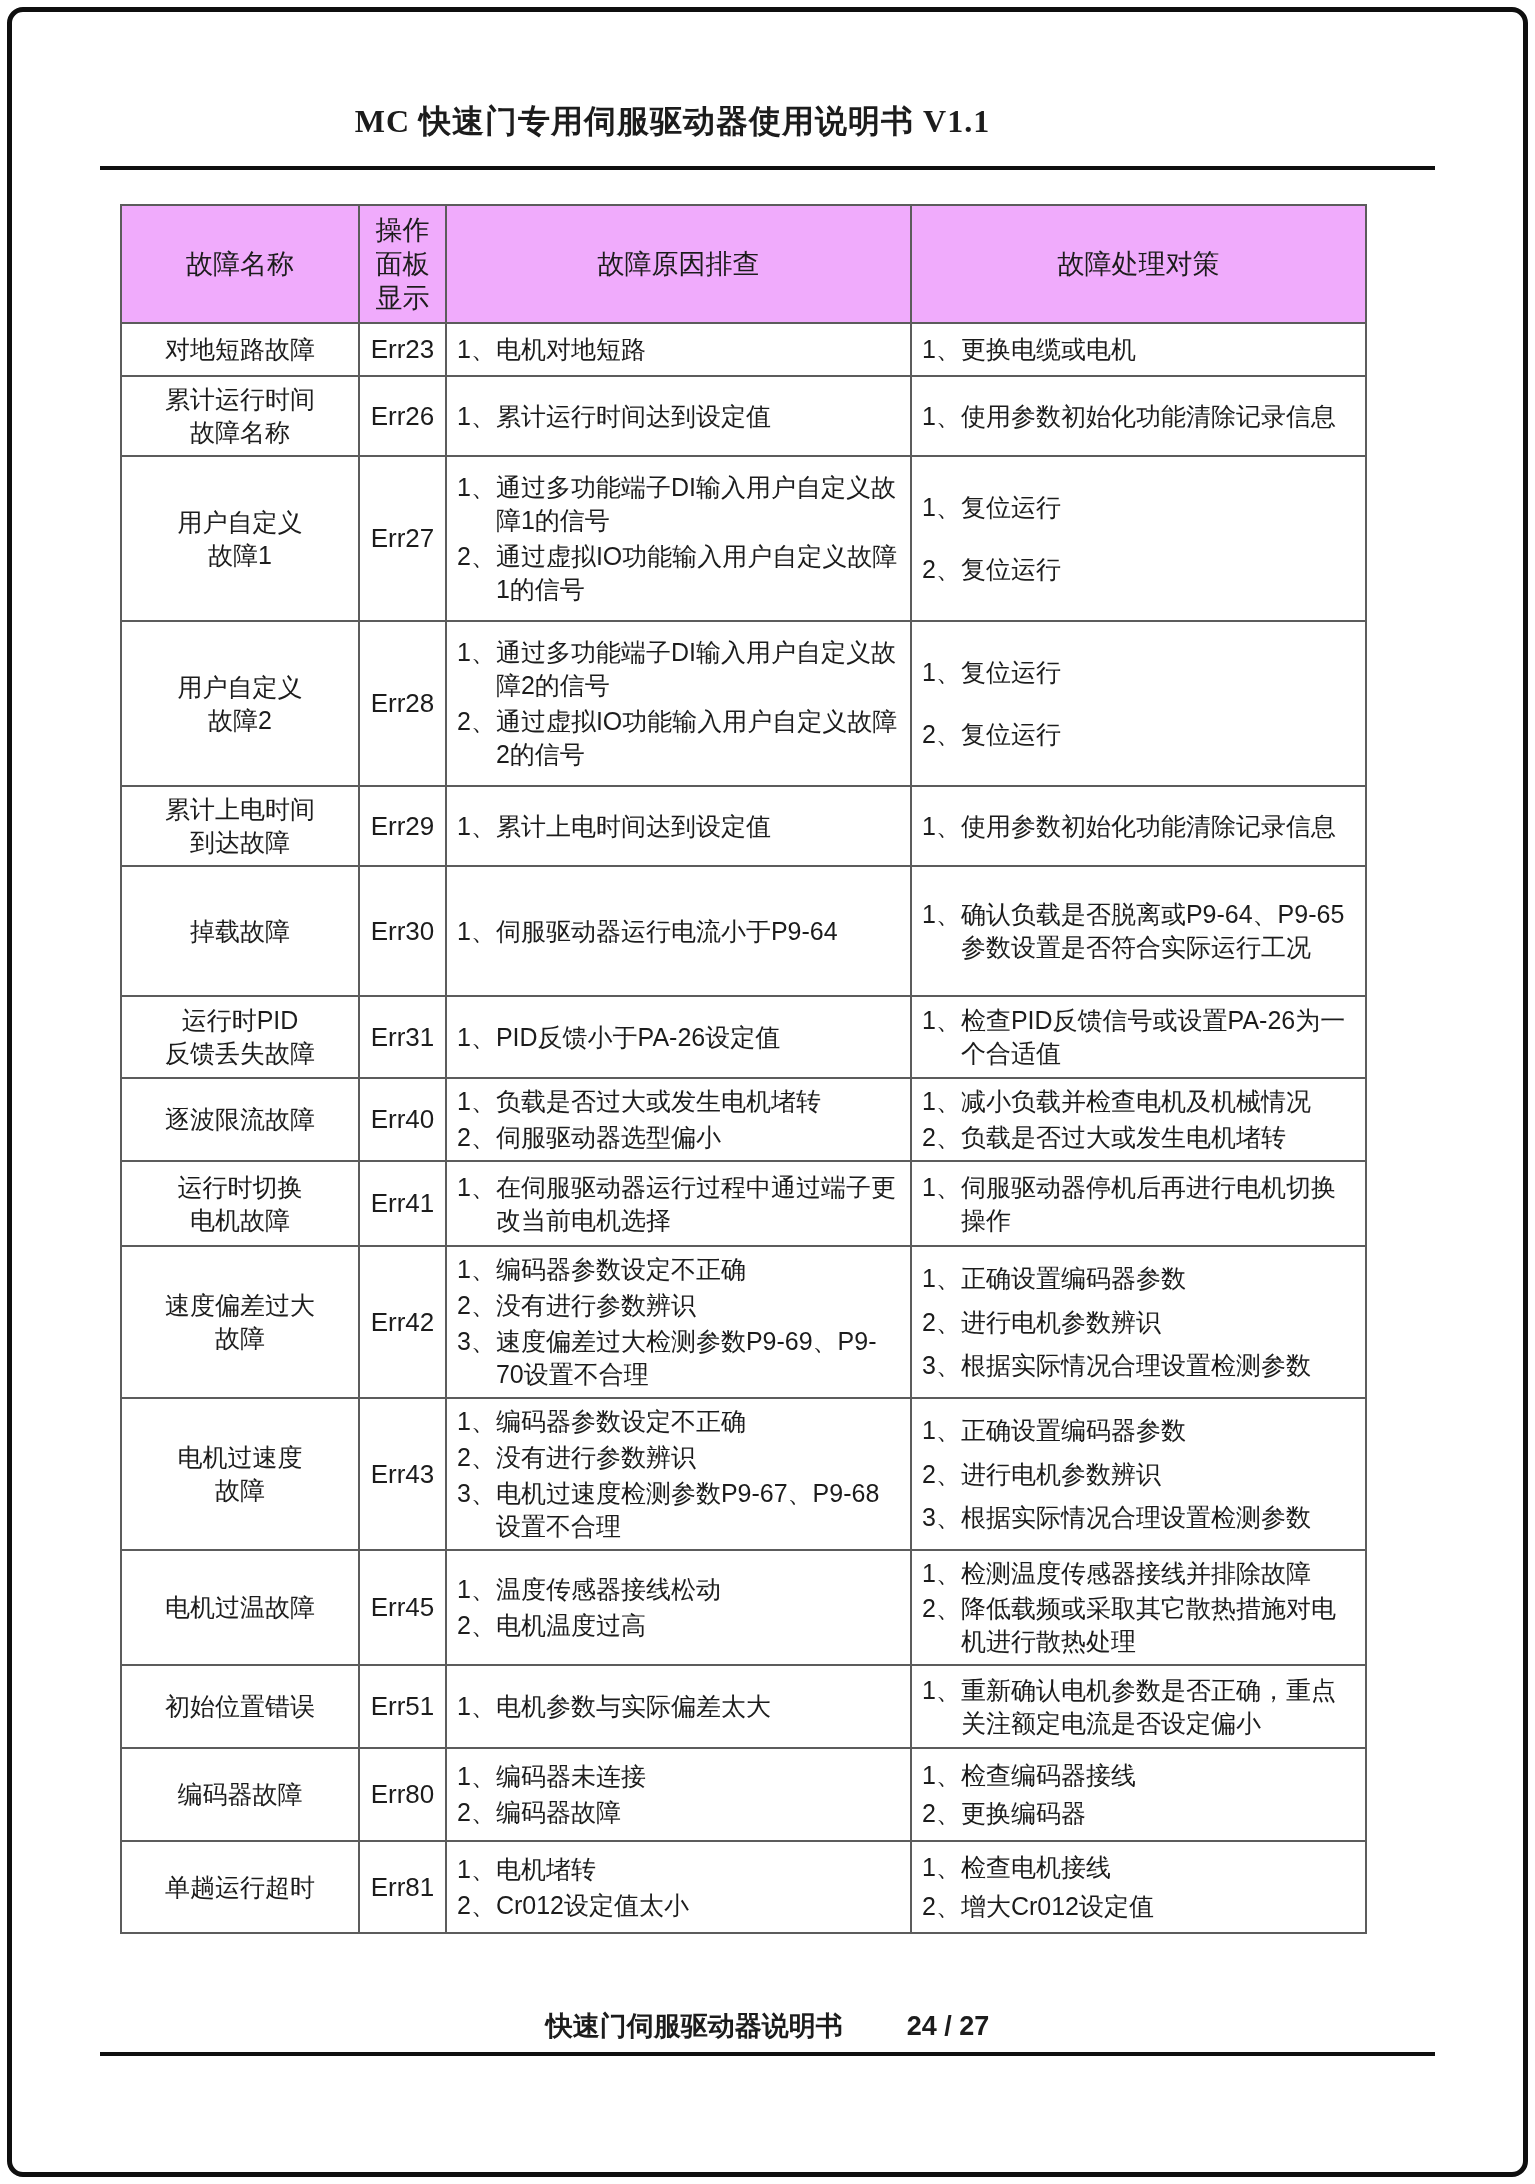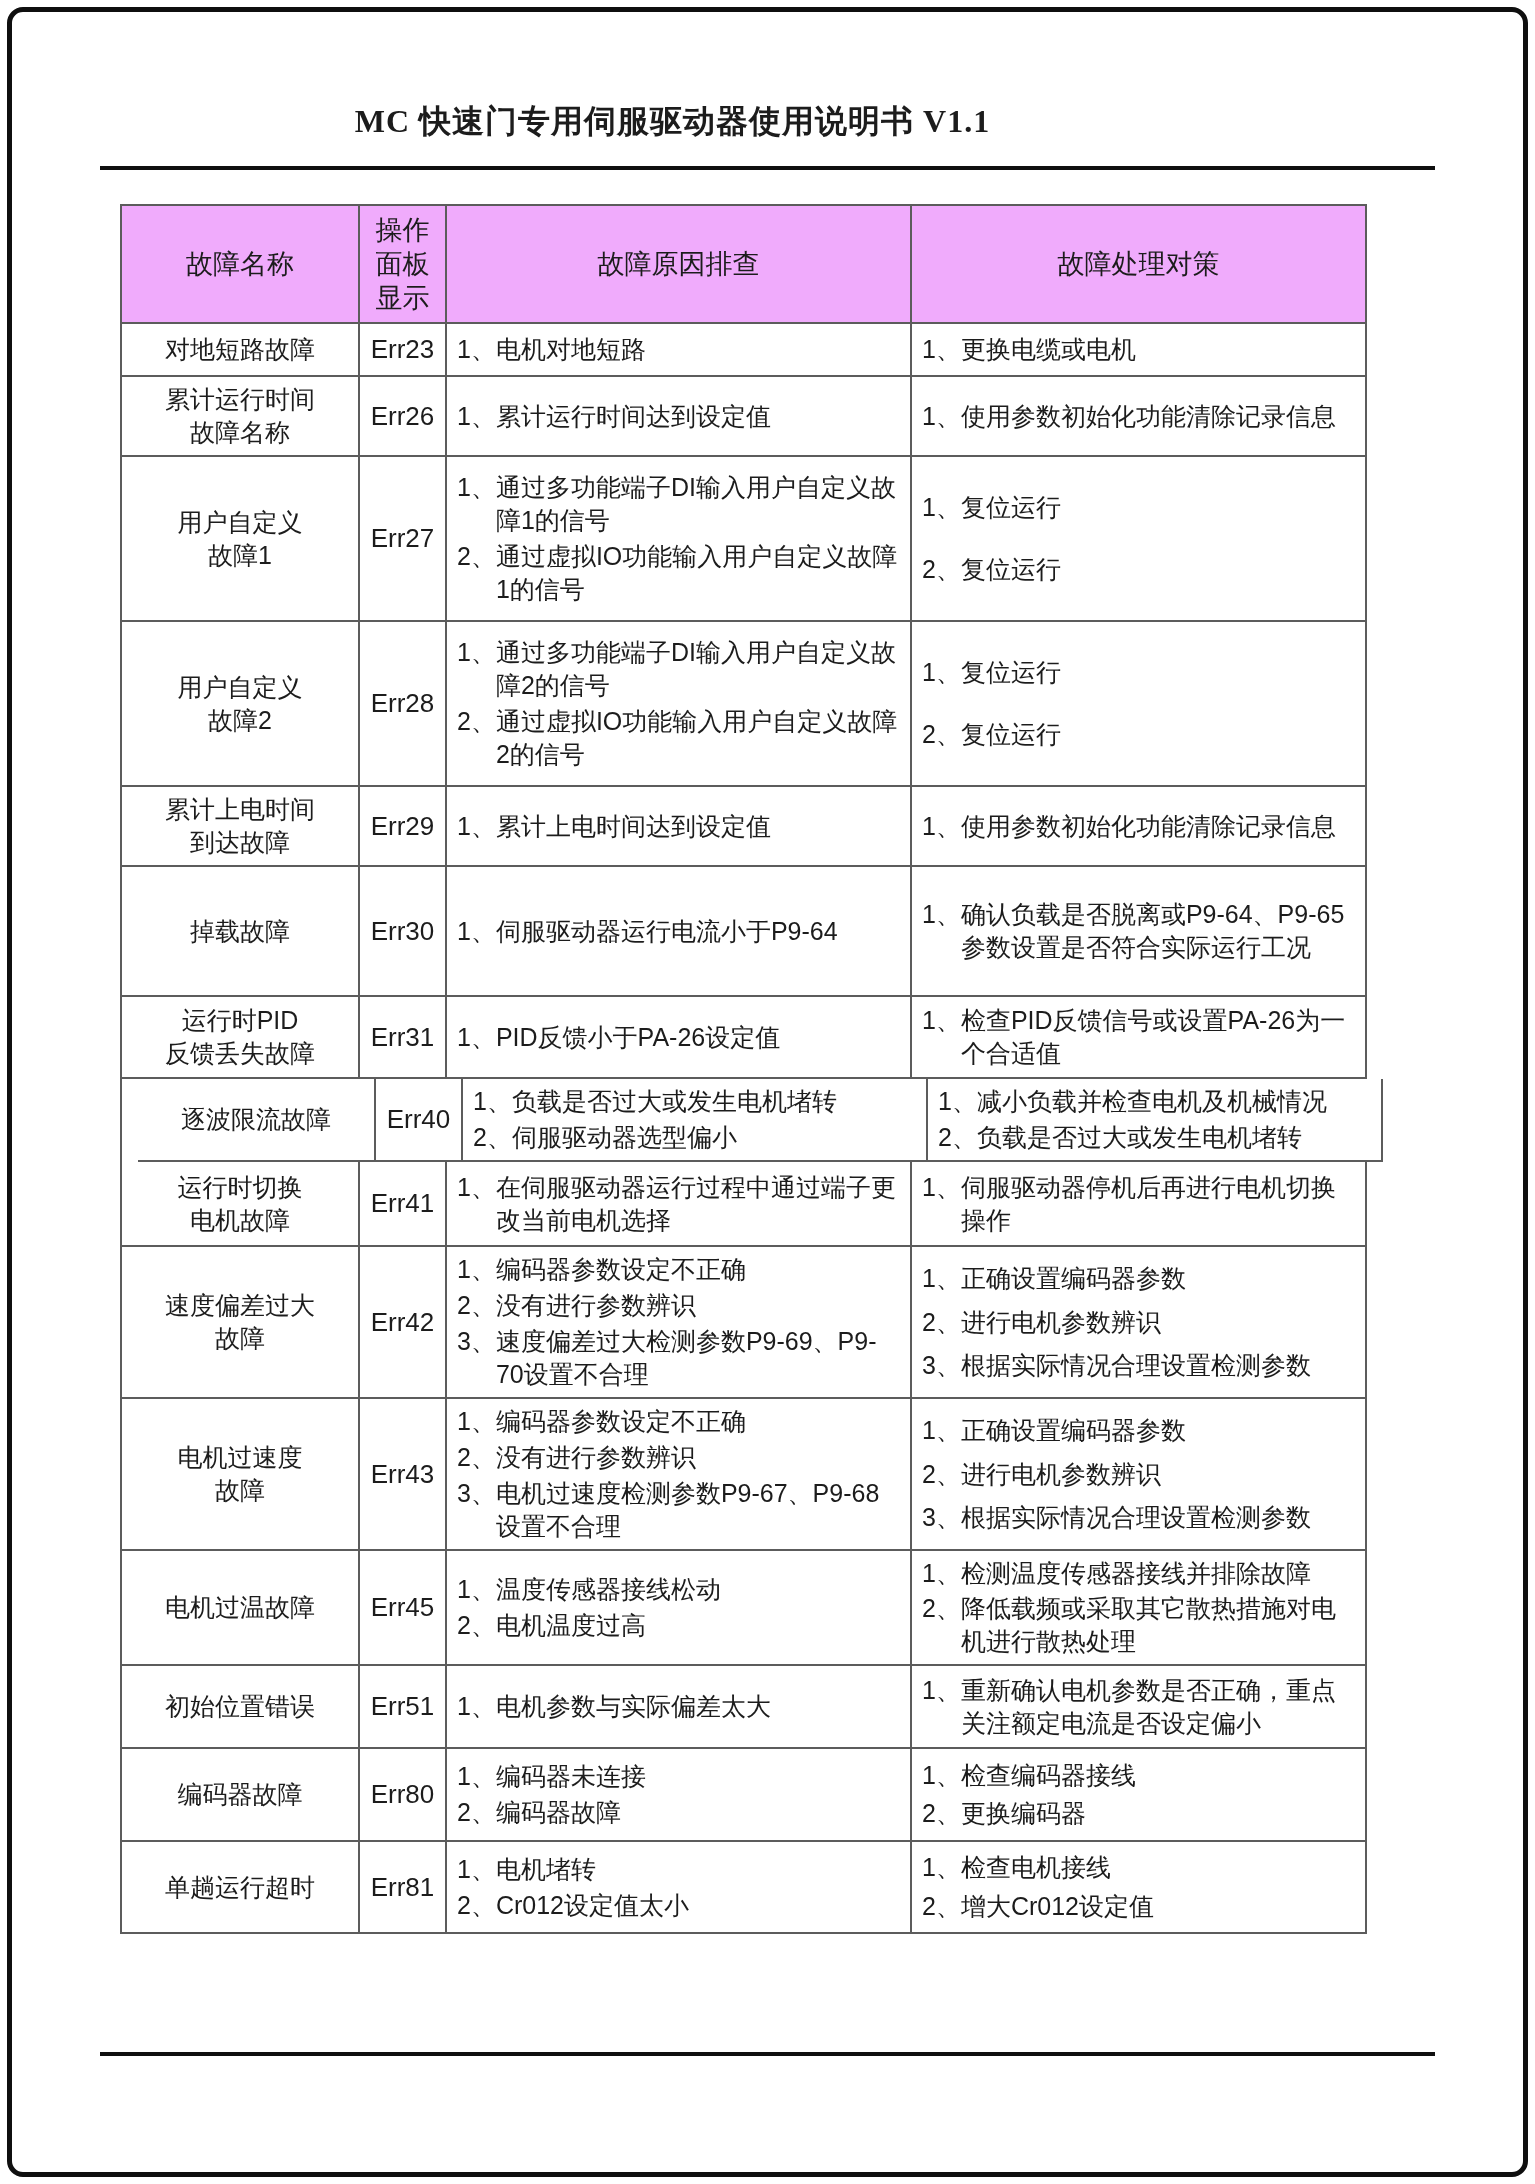--- a/index.html
+++ b/index.html
@@ -224,21 +224,21 @@
         </div>
         <div class="cell">
           <div class="list actions">
             <div class="item">
               <span class="num">1、</span>
               <span class="txt">检查PID反馈信号或设置PA-26为一个合适值</span>
             </div>
           </div>
         </div>
       </div>
-      <div class="trow" style="min-height: 82px; margin-left: 16px;">
+      <div class="trow" style="min-height: 82px;">
         <div class="cell name-cell">逐波限流故障</div>
         <div class="cell code-cell">Err40</div>
         <div class="cell">
           <div class="list causes">
             <div class="item">
               <span class="num">1、</span>
               <span class="txt">负载是否过大或发生电机堵转</span>
             </div>
             <div class="item">
               <span class="num">2、</span>
@@ -455,14 +455,18 @@
               <span class="num">2、</span>
               <span class="txt">增大Cr012设定值</span>
             </div>
           </div>
         </div>
       </div>
     </div>
 </div>
 
 <div class="footer">
+  <div class="footer-text">
+    <span>快速门伺服驱动器说明书</span>
+    <span>24 / 27</span>
+  </div>
   <div class="footer-rule"></div>
 </div>
 
 </body></html>

